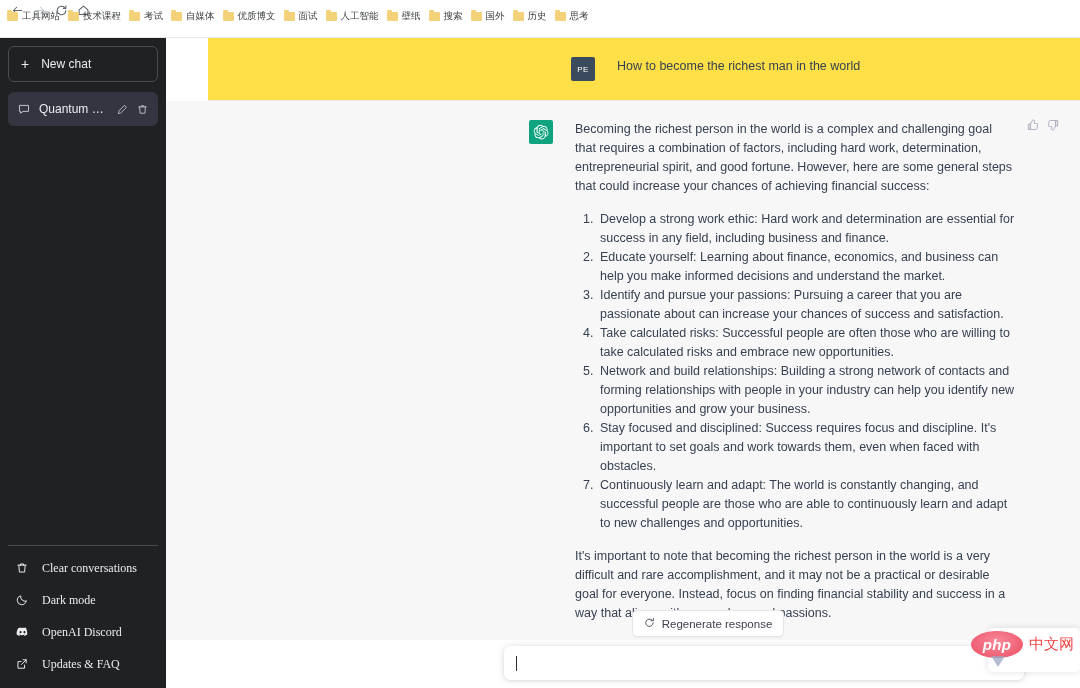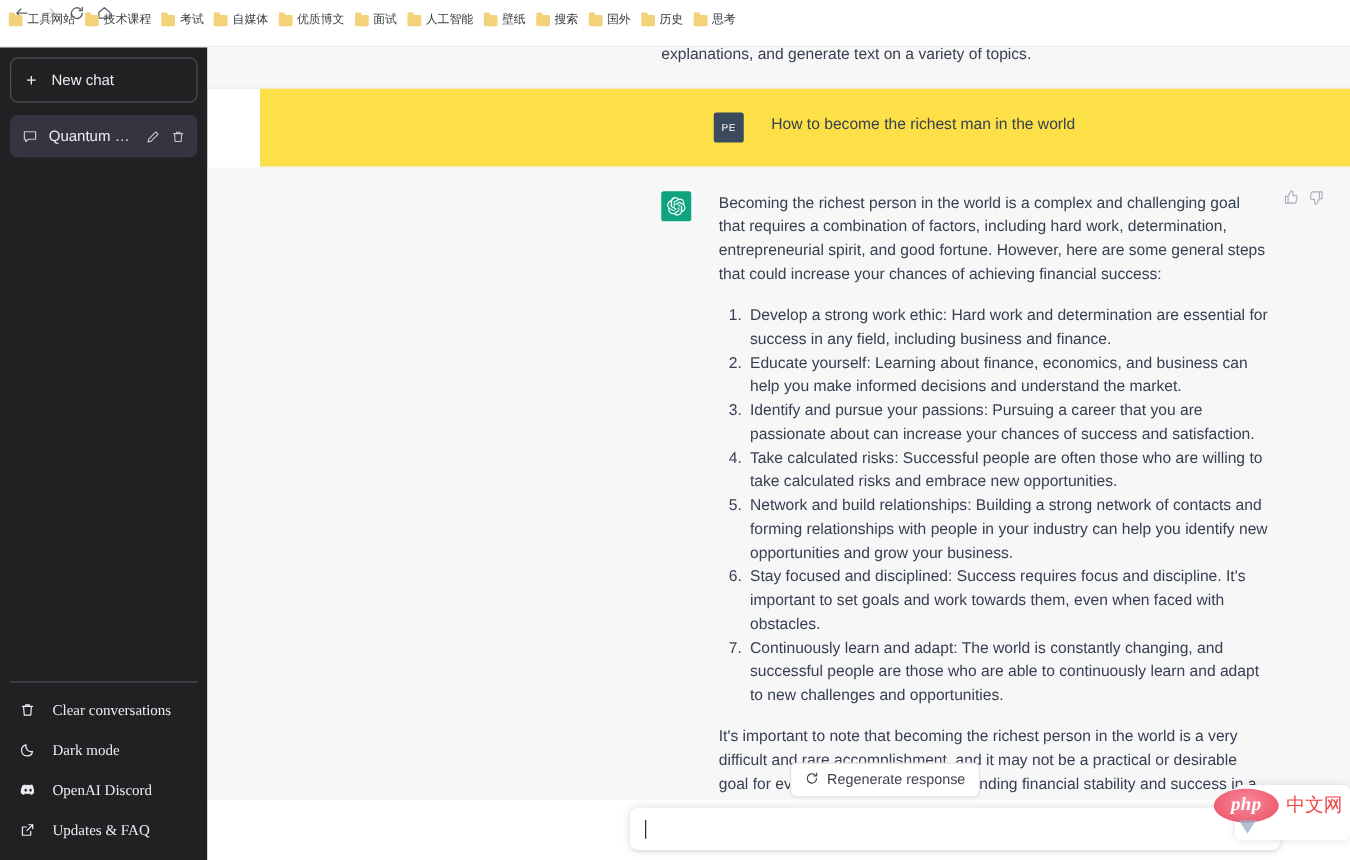--- a/index.html
+++ b/index.html
@@ -278,21 +278,21 @@
   }
   .php-bubble {
     width: 52px; height: 27px;
     background: radial-gradient(ellipse at 50% 40%, #f8899a 0%, #ef5f73 70%, #e8536a 100%);
     border-radius: 50%;
     display: flex; align-items: center; justify-content: center;
     position: relative;
   }
   .php-bubble span {
     color: #ffffff;
-    font-family: Liberation Serif, serif;
+    font-family: Liberation Sans, sans-serif;
     font-style: italic;
     font-weight: bold;
     font-size: 15px;
     letter-spacing: 0.3px;
   }
   .php-tail {
     position: absolute;
     left: 20px; bottom: -9px;
     width: 0; height: 0;
     border-left: 7px solid transparent;
@@ -457,27 +457,20 @@
       </span>
       <span>Updates &amp; FAQ</span>
     </div>
   </div>
 </div>
 
 <div class="main">
 
   <div class="thread">
 
-    <div class="msg-row assistant partial">
-      <div class="msg-inner">
-        <div class="msg-body">
-          <p>explanations, and generate text on a variety of topics.</p>
-        </div>
-      </div>
-    </div>
 
     <div class="msg-row user">
       <div class="msg-inner">
         <div class="avatar user">PE</div>
         <div class="msg-body">
           <p>How to become the richest man in the world</p>
         </div>
       </div>
     </div>
 

